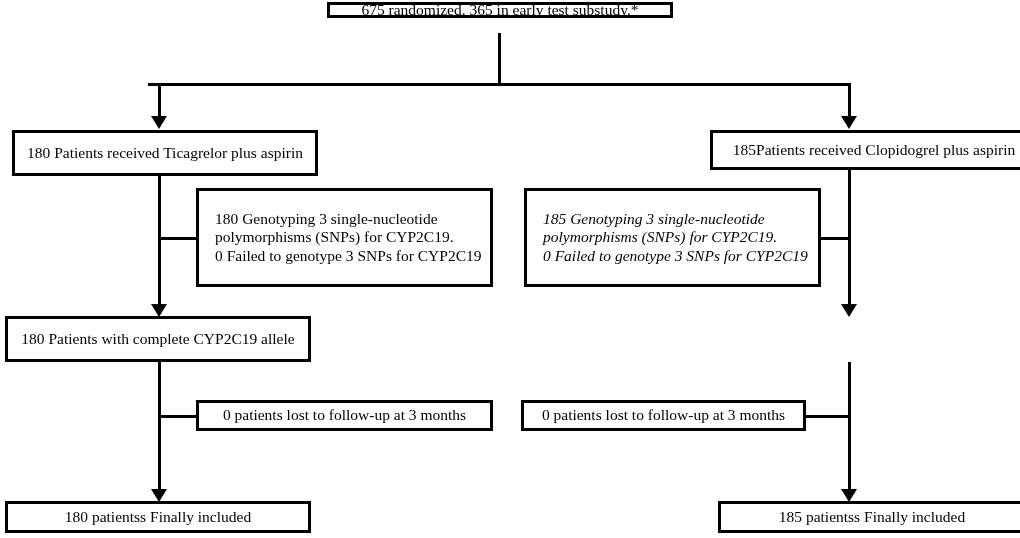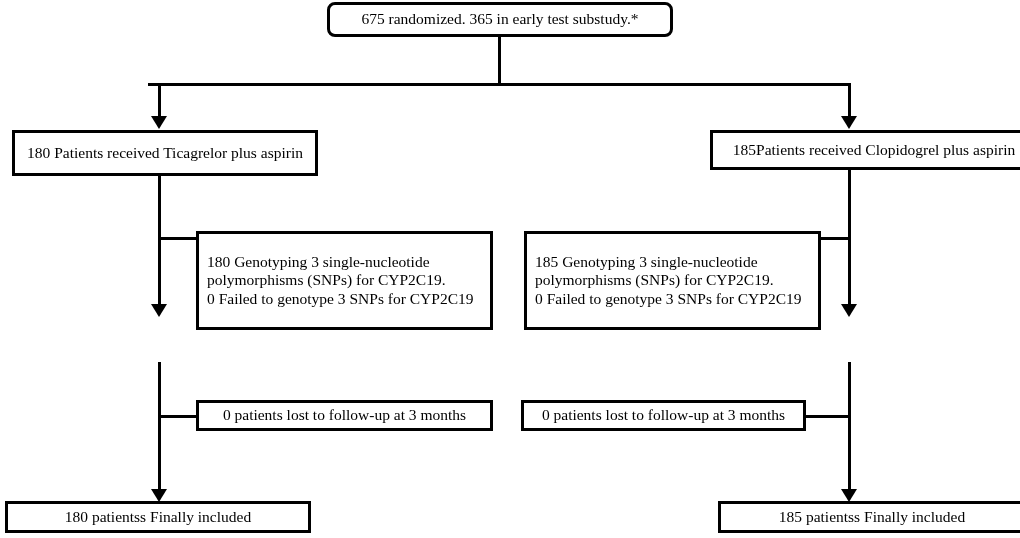--- a/index.html
+++ b/index.html
@@ -28,22 +28,21 @@
     justify-content: center;
     text-align: center;
     line-height: 1.18;
     font-size: 15.5px;
     padding: 2px 6px;
     z-index: 3;
   }
   .node.left-align {
     justify-content: center;
     text-align: left;
-    padding-left: 8px;
-    margin-top: 43px;
+    padding-left: 16px;
   }
   .node .txt {
     display: block;
     white-space: pre-line;
   }
   
   .vline {
     position: absolute;
     width: 3px;
     background: #000000;
@@ -63,21 +62,21 @@
     border-right: 8px solid transparent;
     border-top: 13px solid #000000;
     z-index: 2;
   }
 </style>
 </head>
 <body>
 
 <div id="flowchart">
 
-  <div class="node" style="left:327px; top:2px; width:346px; height:35px;border-radius:8px;">
+  <div class="node" style="left:327px; top:2px; width:346px; height:16px;">
     <span class="txt">675 randomized. 365 in early test substudy.*</span>
   </div>
 
   <div class="vline" style="left:498px; top:33px; height:50px;"></div>
 
   <div class="hline" style="left:148px; top:83px; width:703px;"></div>
 
   <div class="vline" style="left:158px; top:83px; height:35px;"></div>
   <div class="arrowhead" style="left:151px; top:116px;"></div>
 
@@ -98,25 +97,28 @@
 
   <div class="node left-align" style="left:196px; top:188px; width:297px; height:99px;">
     <span class="txt">180 Genotyping 3 single-nucleotide polymorphisms (SNPs) for CYP2C19.
 0 Failed to genotype 3 SNPs for CYP2C19</span>
   </div>
 
   <div class="vline" style="left:848px; top:170px; height:138px;"></div>
   <div class="arrowhead" style="left:841px; top:304px;"></div>
   <div class="hline" style="left:810px; top:237px; width:40px;"></div>
 
-  <div class="node left-align" style="left:524px; top:188px; width:297px; height:99px;">
+  <div class="node left-align" style="left:524px; top:188px; width:297px; height:99px;font-style:italic;">
     <span class="txt">185 Genotyping 3 single-nucleotide polymorphisms (SNPs) for CYP2C19.
 0 Failed to genotype 3 SNPs for CYP2C19</span>
   </div>
 
+  <div class="node" style="left:5px; top:316px; width:306px; height:46px;">
+    <span class="txt">180 Patients with complete CYP2C19 allele</span>
+  </div>
 
 
   <div class="vline" style="left:158px; top:362px; height:131px;"></div>
   <div class="arrowhead" style="left:151px; top:489px;"></div>
   <div class="hline" style="left:158px; top:415px; width:40px;"></div>
 
   <div class="node" style="left:196px; top:400px; width:297px; height:31px;">
     <span class="txt">0 patients lost to follow-up at 3 months</span>
   </div>
 

